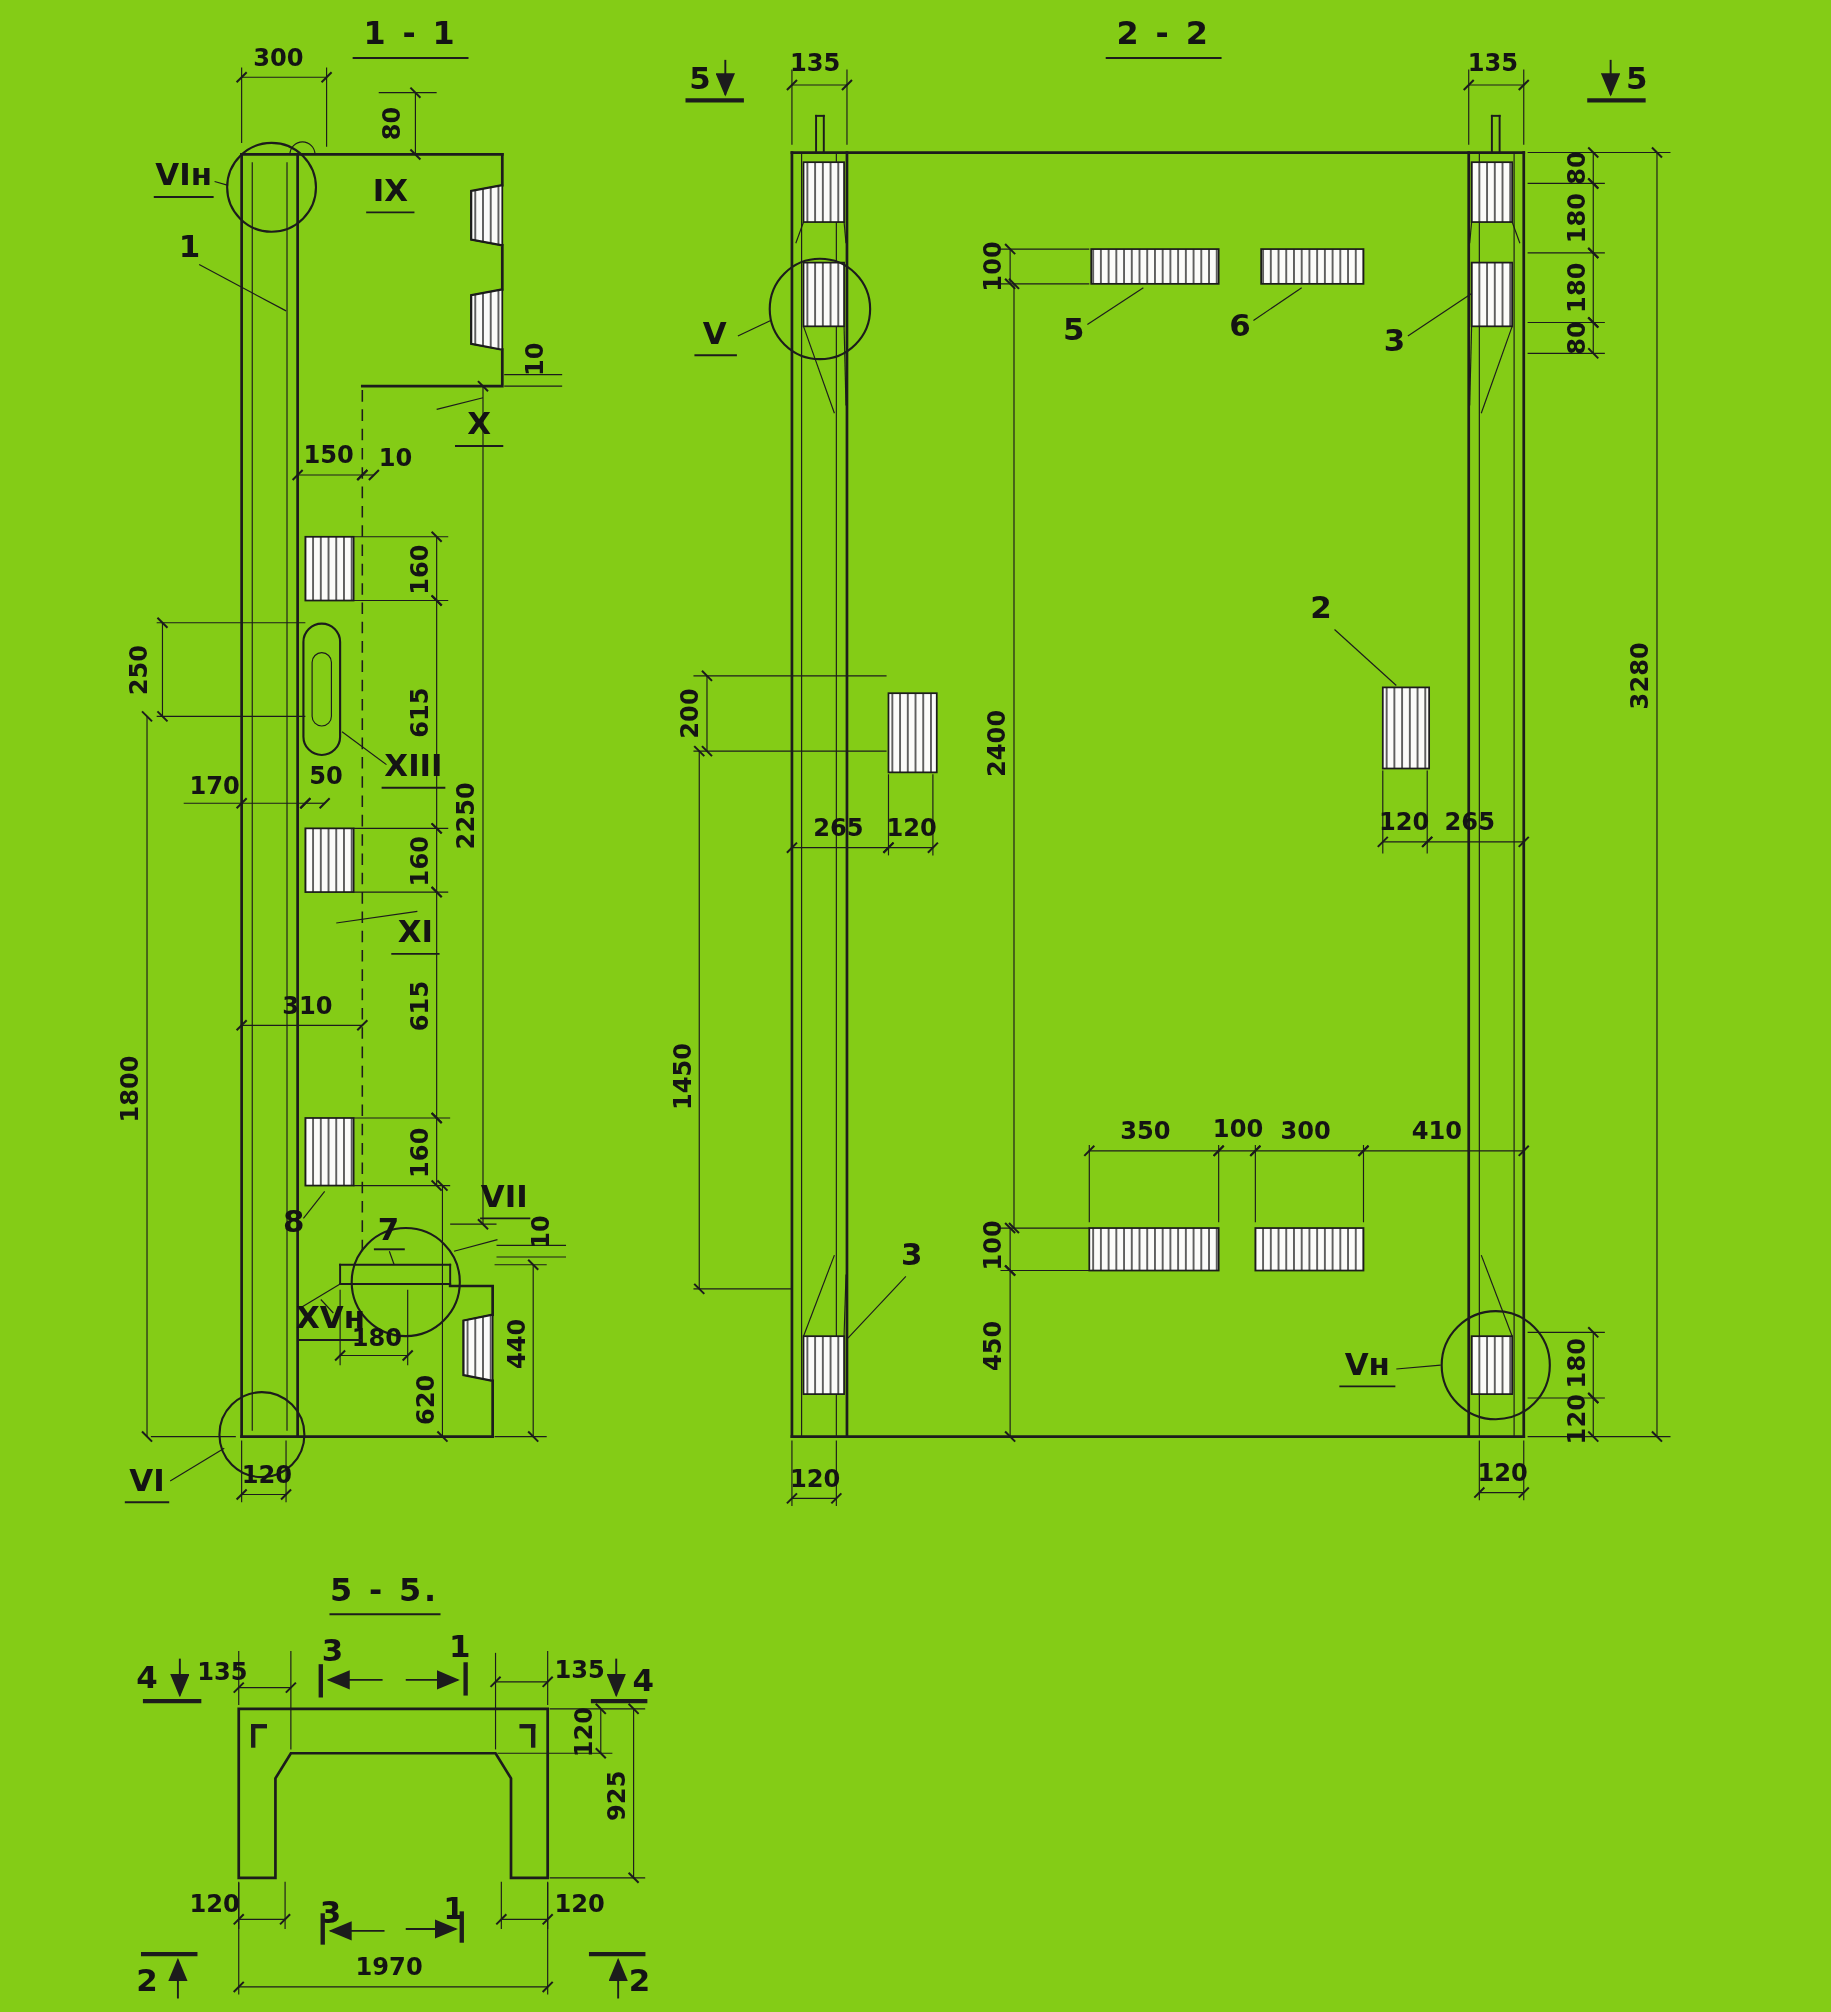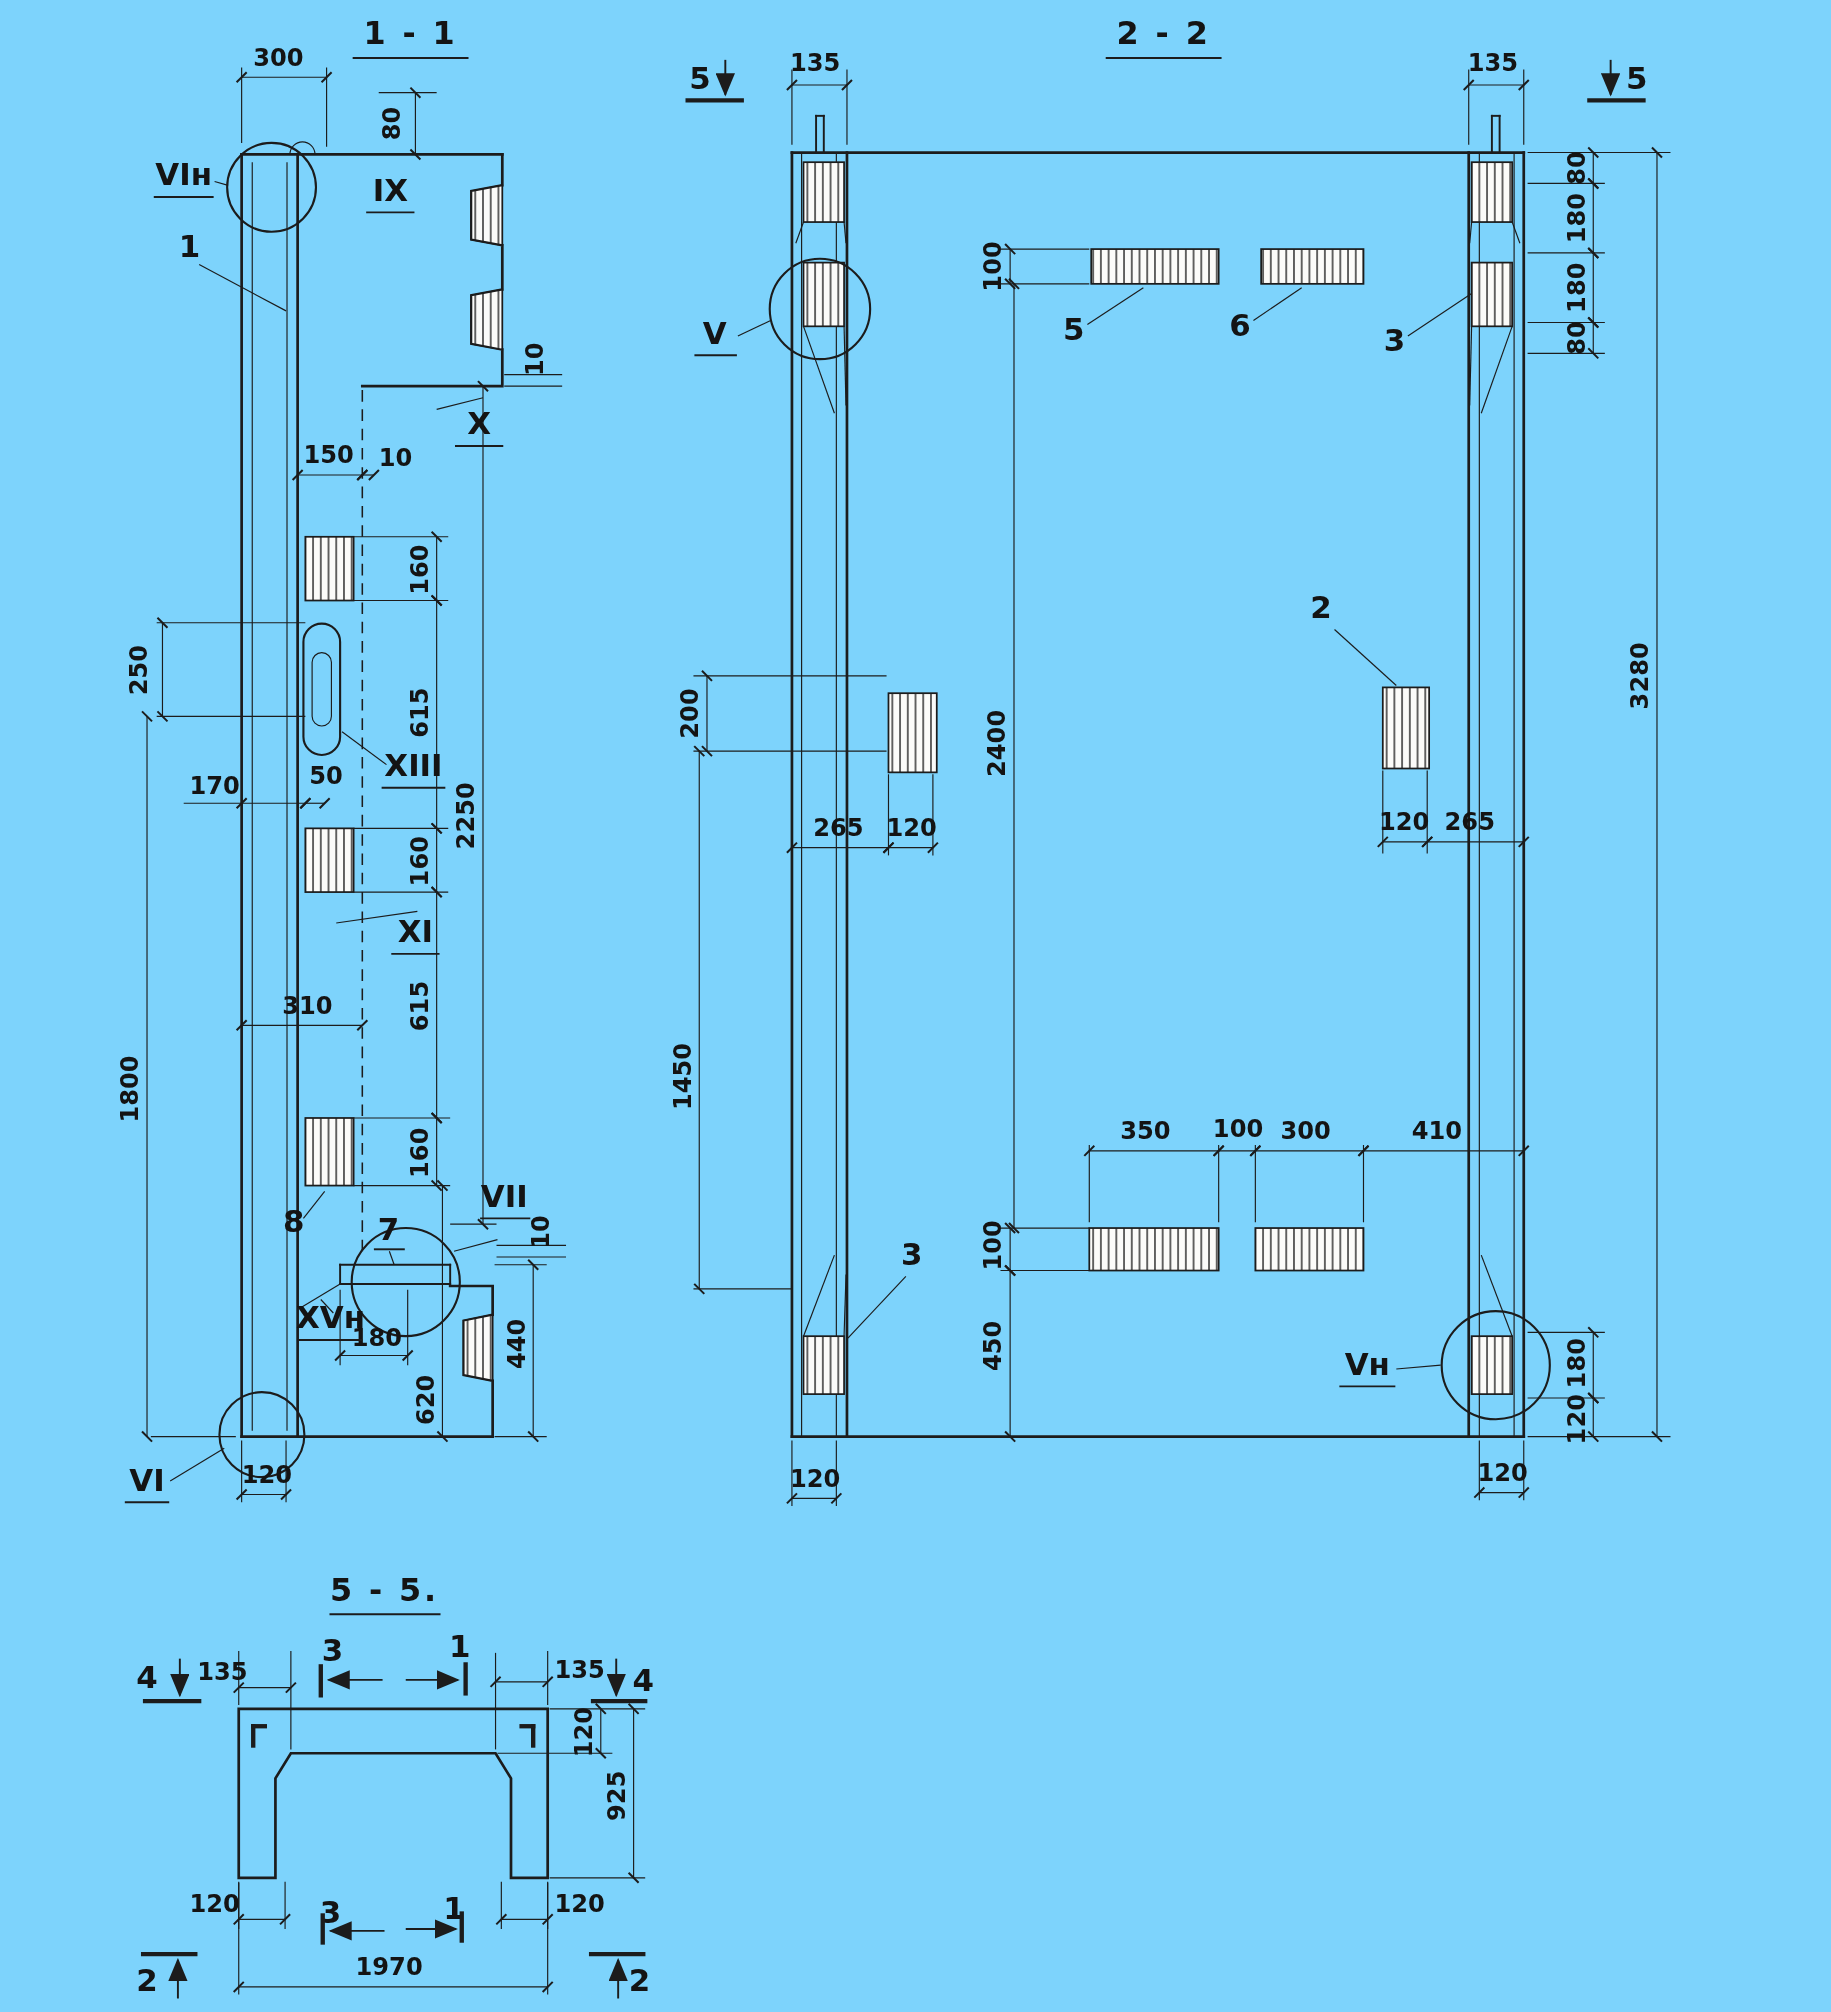--- a/index.html
+++ b/index.html
@@ -1,16 +1,16 @@
 <!DOCTYPE html>
 <html><head>
 <meta charset="utf-8">
 <style>
   html,body{margin:0;padding:0;background:#e9e9e6;}
-  .sheet{position:relative;width:1832px;height:2012px;background:#7dd3fc;margin:0 auto;overflow:hidden;}
+  .sheet{position:relative;width:1832px;height:2012px;background:#84cc16;margin:0 auto;overflow:hidden;}
   svg{display:block;width:100%;height:100%;}
   .ol{stroke:#1c1c1c;stroke-width:2.8;fill:none;stroke-linecap:square;stroke-linejoin:miter;}
   .md{stroke:#1c1c1c;stroke-width:2;fill:none;stroke-linecap:square;}
   .thin{stroke:#1c1c1c;stroke-width:1.2;fill:none;}
   .dim{stroke:#1c1c1c;stroke-width:1.2;fill:none;marker-start:url(#tick);marker-end:url(#tick);}
   .dash{stroke:#1c1c1c;stroke-width:1.6;fill:none;stroke-dasharray:12 8;}
   .cut{stroke:#1c1c1c;stroke-width:4.5;fill:none;stroke-linecap:square;}
   .node{stroke:#1c1c1c;stroke-width:2.2;fill:none;}
   .hatch{fill:url(#hv);stroke:#1c1c1c;stroke-width:1.8;}
   .arrowline{stroke:#1c1c1c;stroke-width:2;fill:none;marker-end:url(#arr);}

